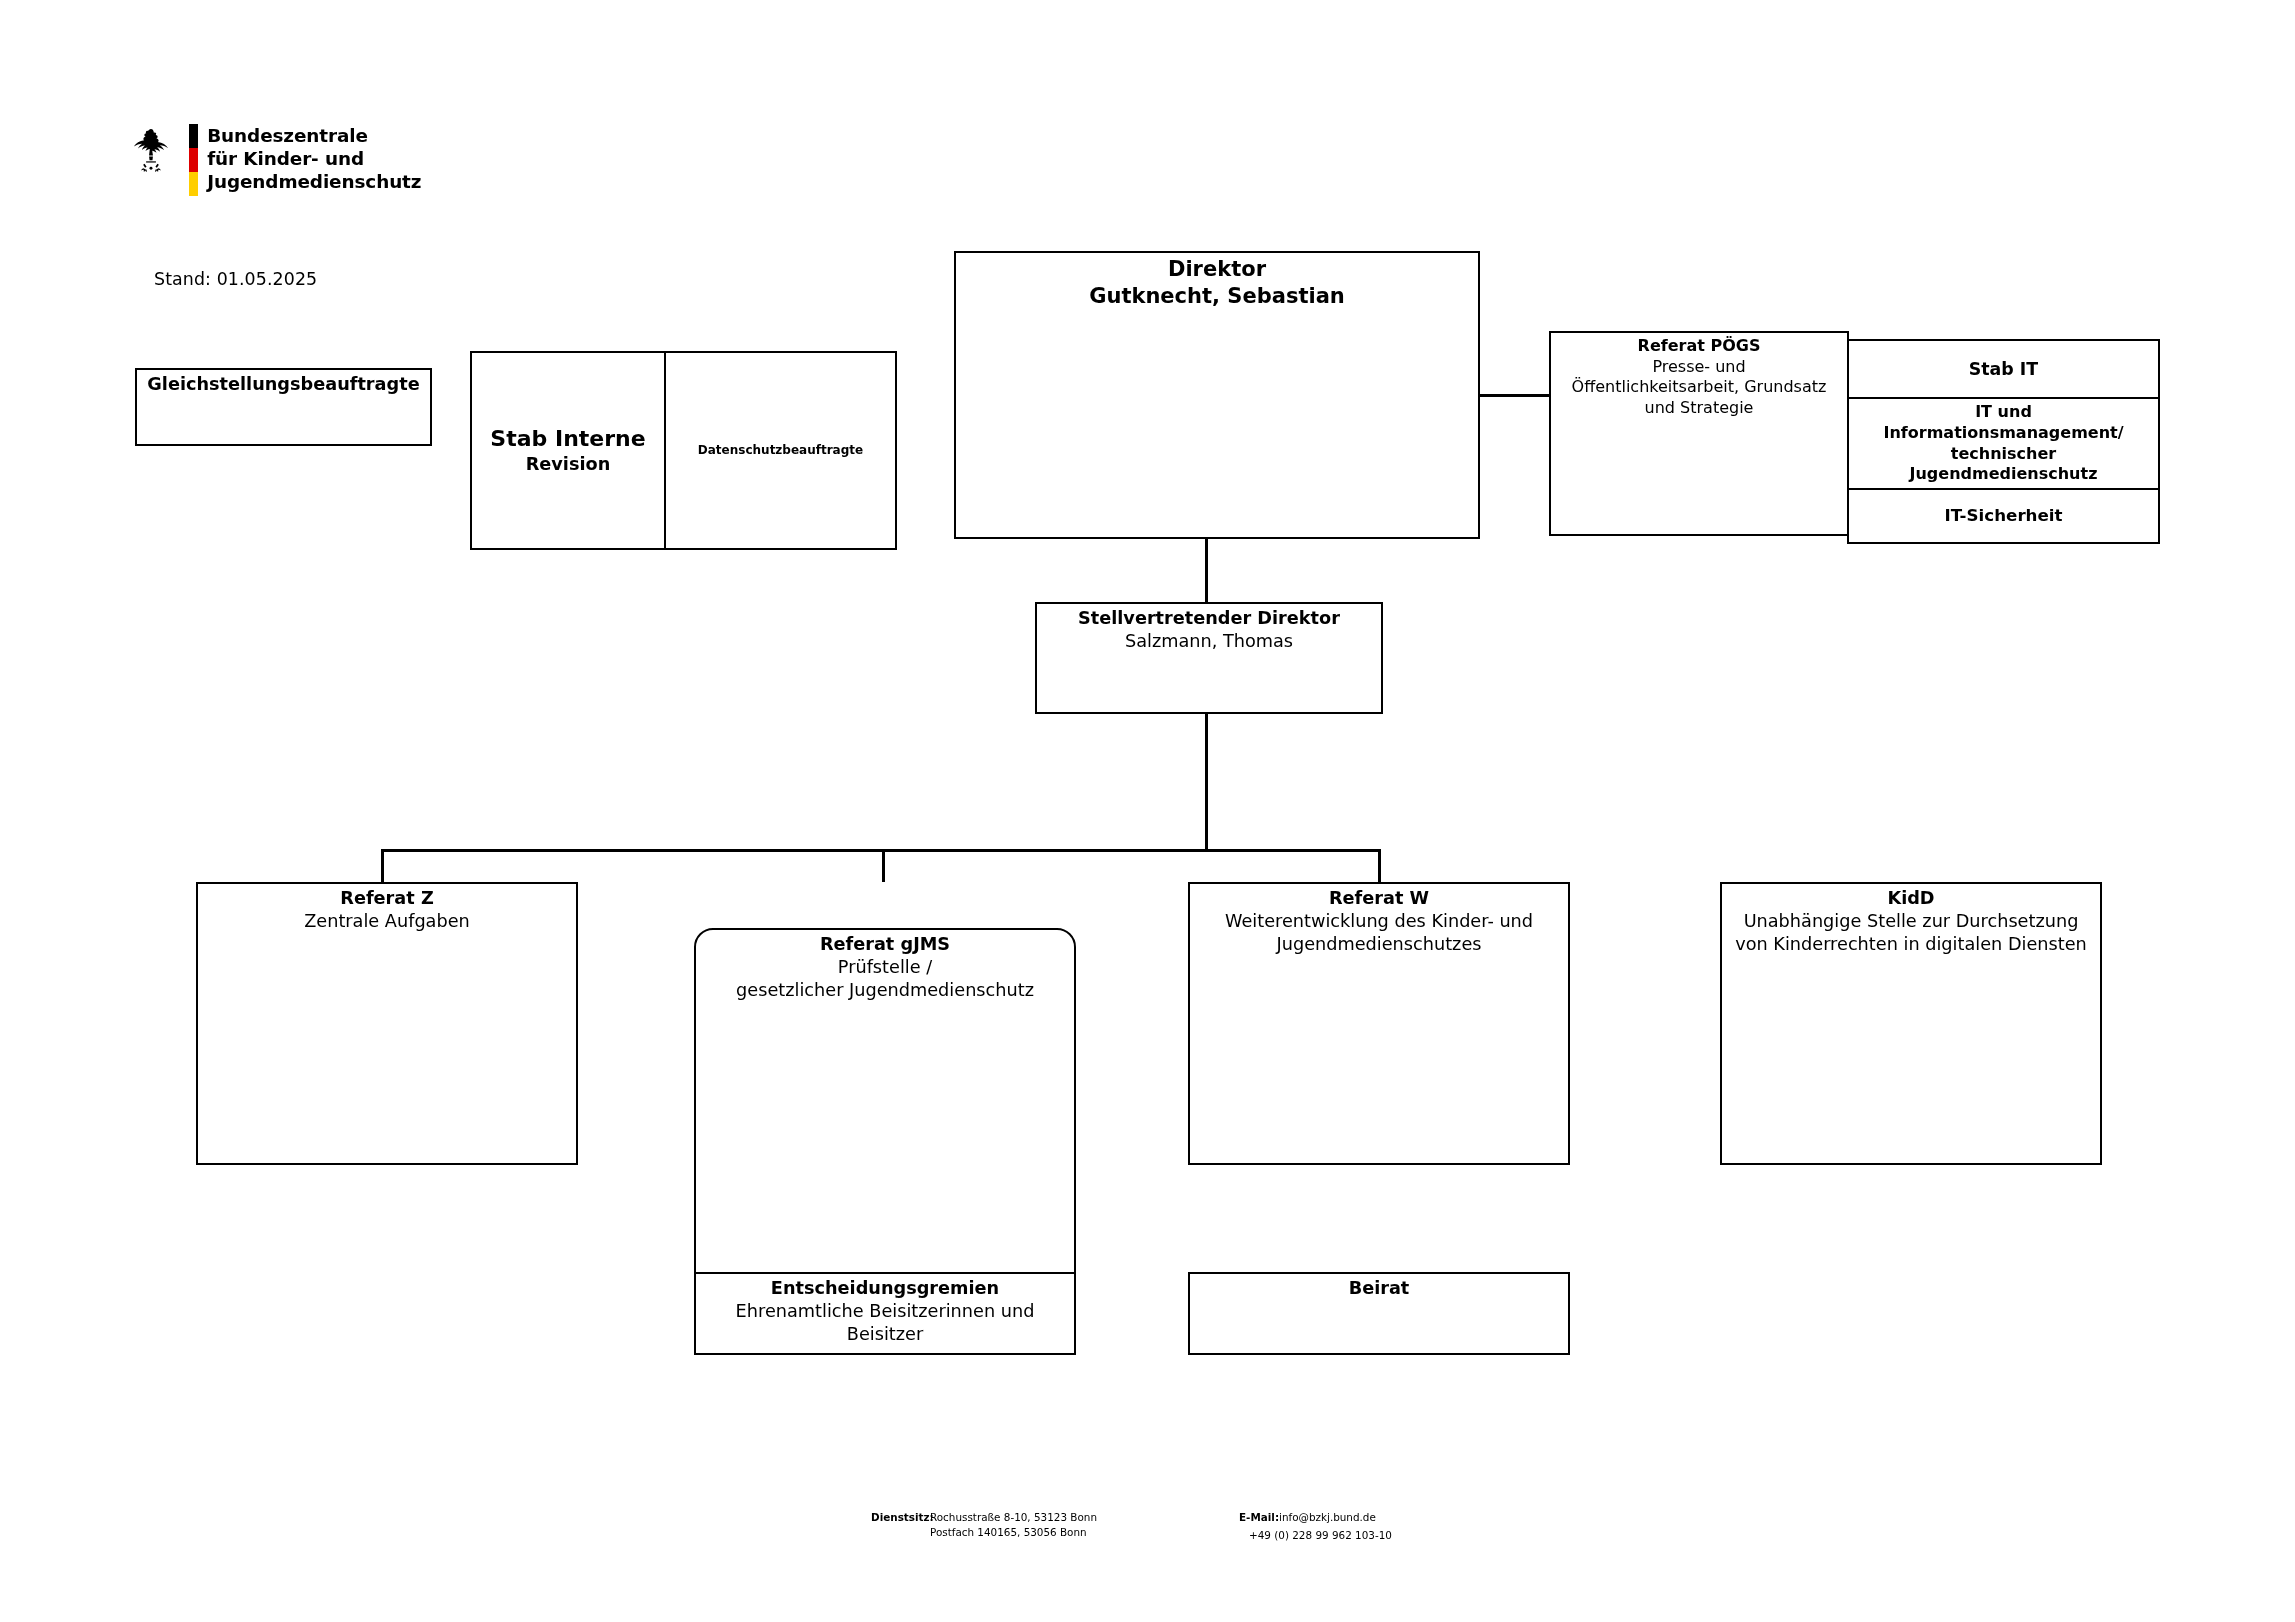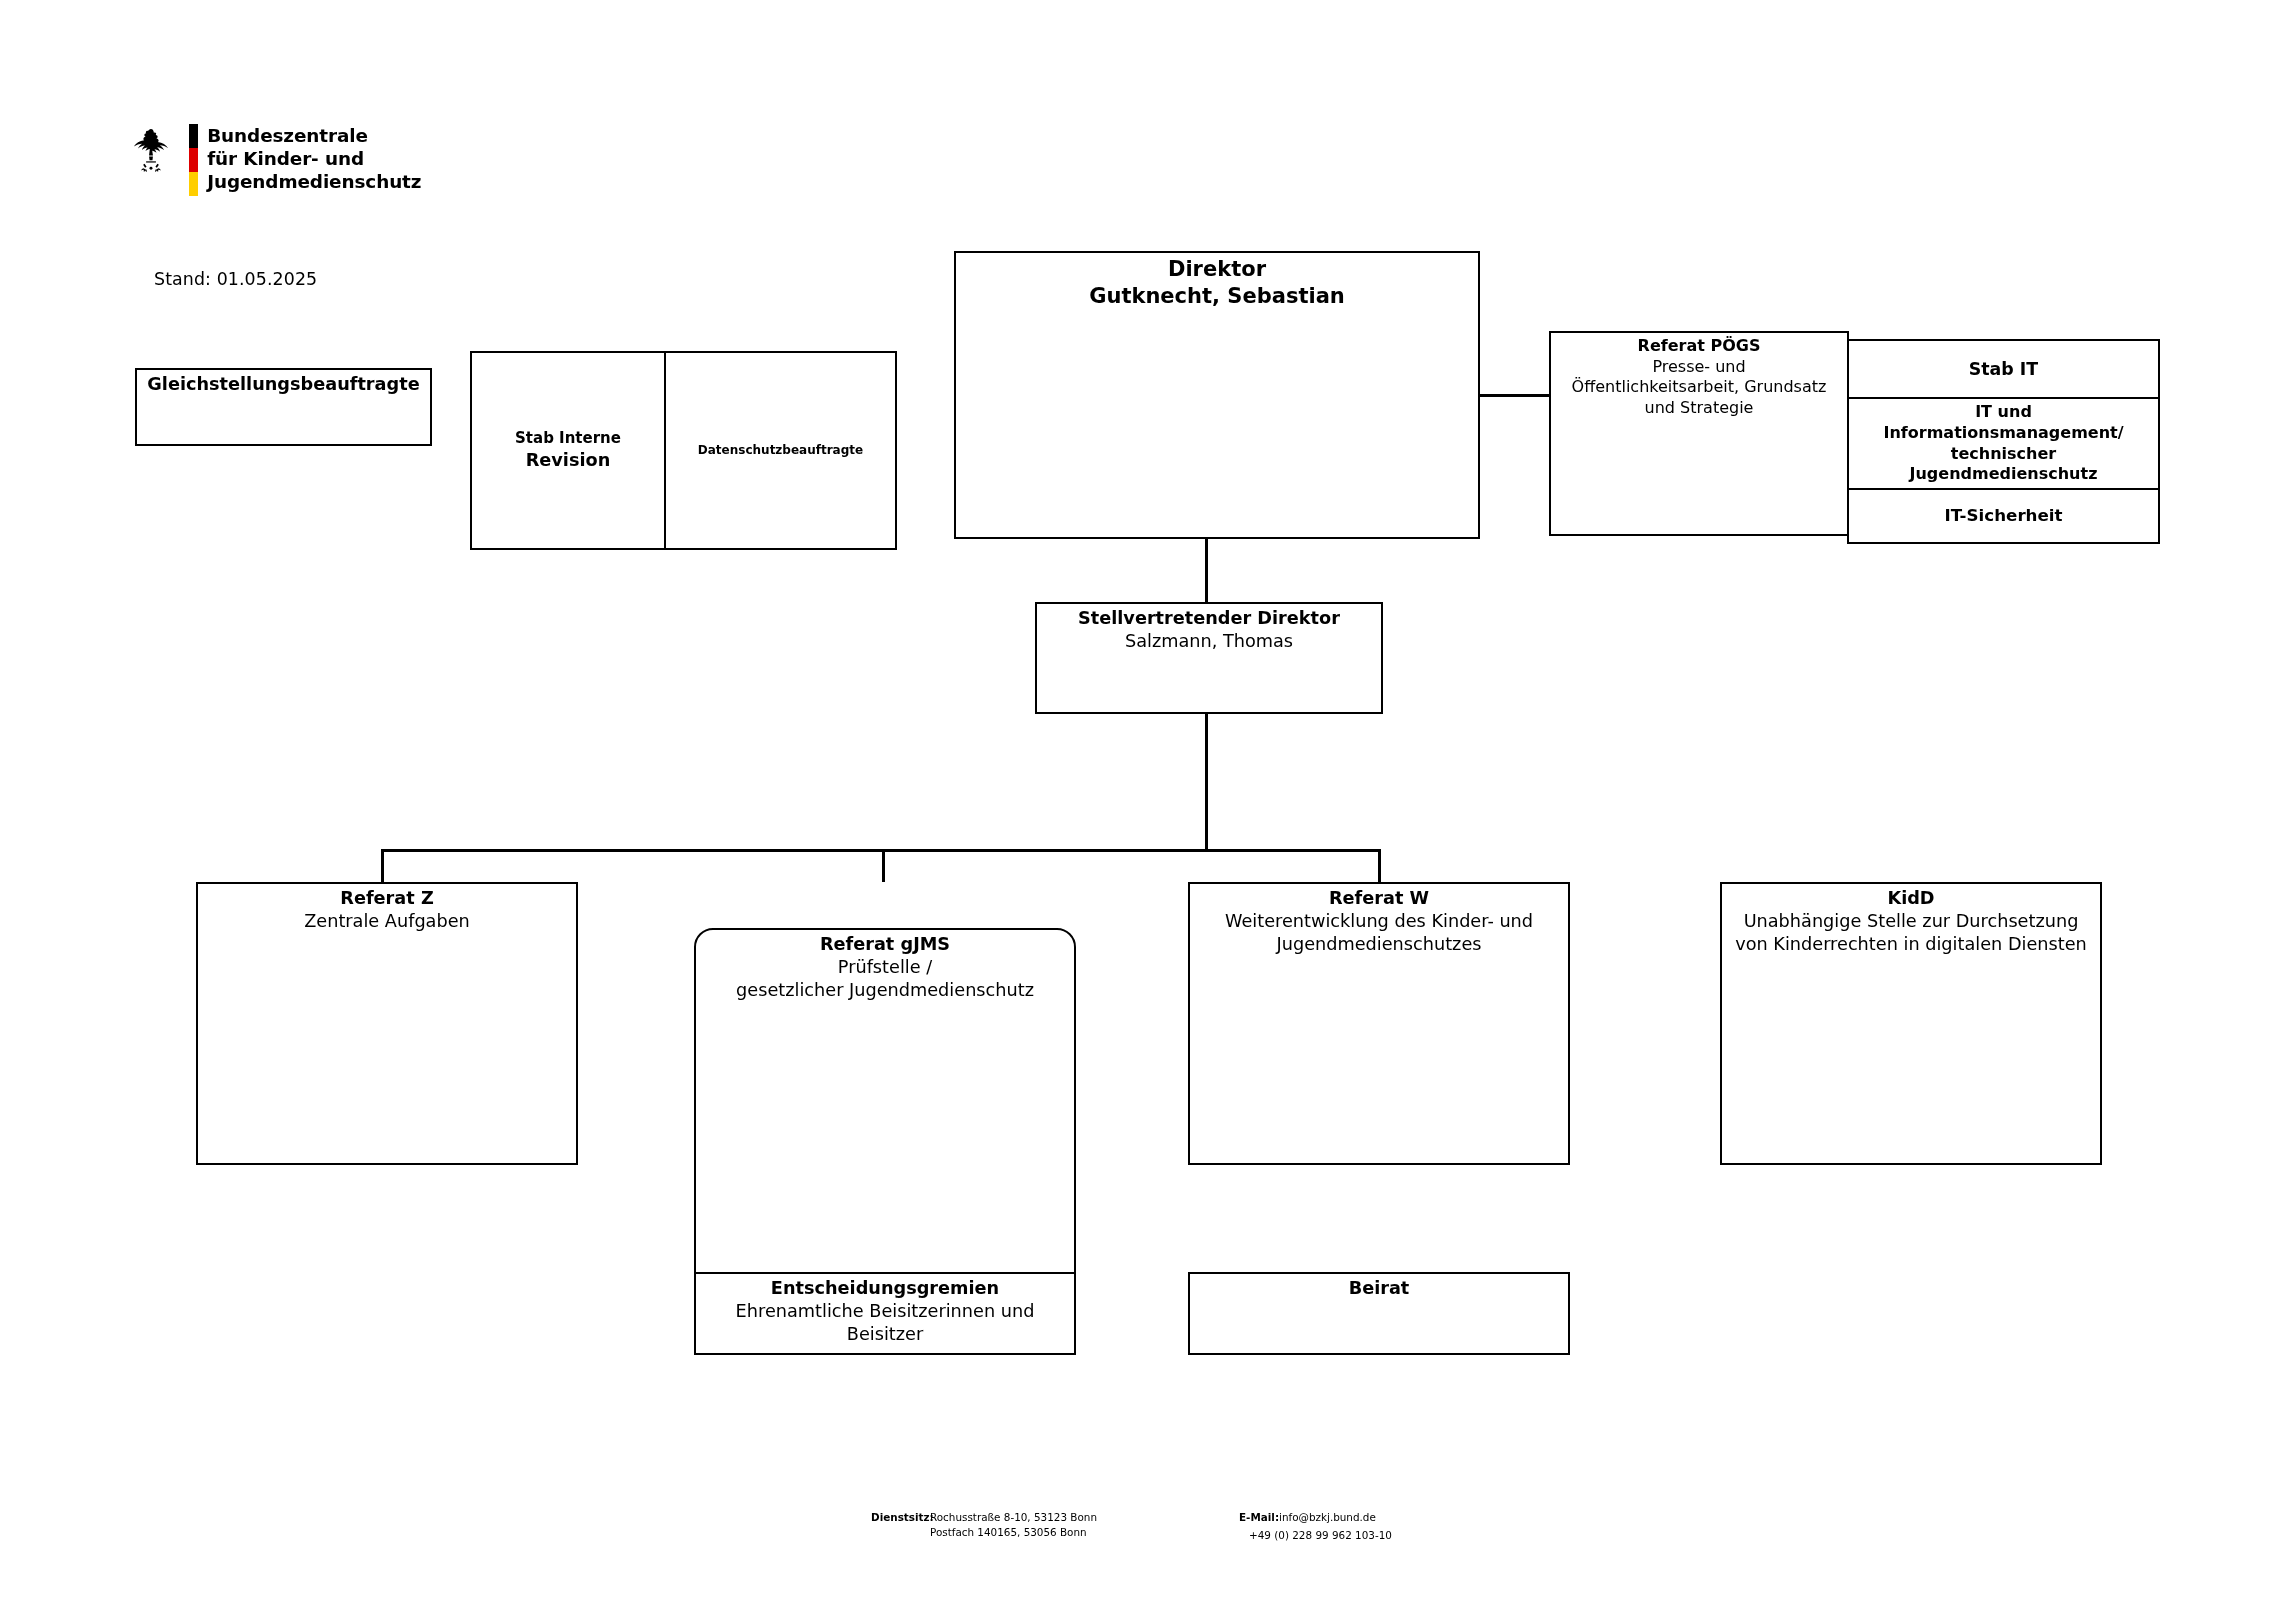--- a/index.html
+++ b/index.html
@@ -180,21 +180,21 @@
   <div class="conn" style="left:381px; top:849px; width:2.8px; height:33px;"></div>
   <div class="conn" style="left:882px; top:849px; width:2.8px; height:33px;"></div>
   <div class="conn" style="left:1378px; top:849px; width:2.8px; height:33px;"></div>
 
   <div class="box f-md" style="left:135px; top:368px; width:297px; height:78px;">
     <div class="ttl">Gleichstellungsbeauftragte</div>
   </div>
 
   <div class="split row" style="left:470px; top:343px; width:427px; height:199px;">
     <div class="cell" style="width:192px;">
-      <div class="ttl" style="font-size:15px;">Stab Interne</div>
+      <div class="ttl" style="font-size:22px;">Stab Interne</div>
       <div class="ttl" style="font-size:17.7px;">Revision</div>
     </div>
     <div class="cell" style="flex:1 1 auto;">
       <div class="ttl" style="font-size:12px;">Datenschutzbeauftragte</div>
     </div>
   </div>
 
   <div class="box f-lg" style="left:954px; top:251px; width:526px; height:288px;">
     <div class="ttl">Direktor</div>
     <div class="ttl">Gutknecht, Sebastian</div>

